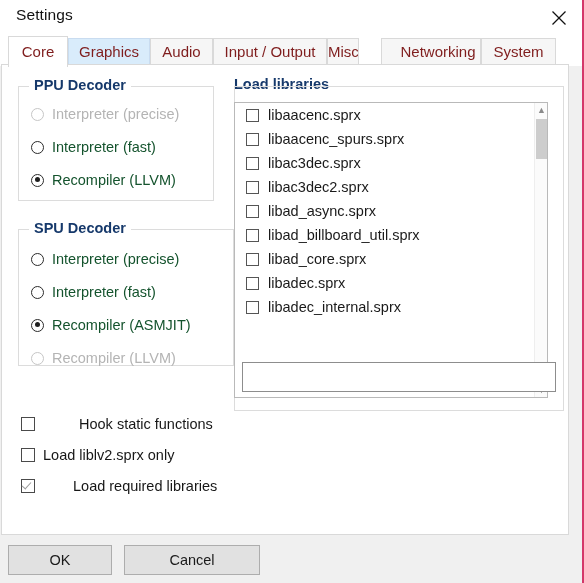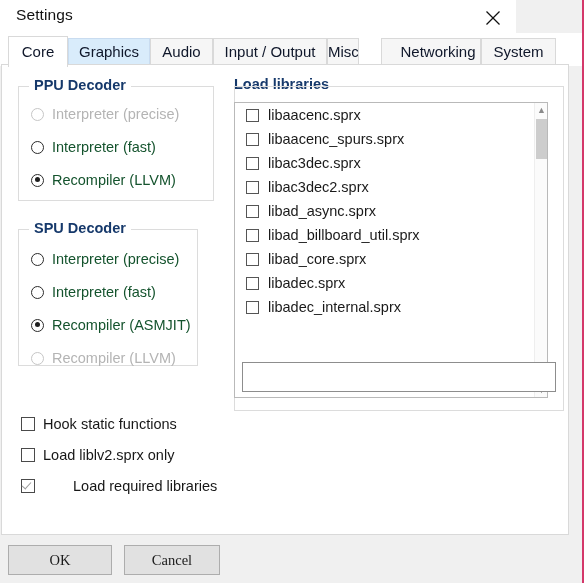--- a/index.html
+++ b/index.html
@@ -24,21 +24,21 @@
     background: #f0f0f0;
     border-right: 2px solid #d4386a;
     box-sizing: border-box;
     overflow: hidden;
   }
 
   
   .titlebar {
     position: absolute;
     left: 0; top: 0;
-    width: 516px;
+    width: 582px;
     height: 33px;
     background: #ffffff;
   }
   .title-text {
     position: absolute;
     left: 16px; top: 6px;
     font-size: 15.5px;
     color: #111111;
     letter-spacing: .1px;
     white-space: nowrap;
@@ -61,21 +61,21 @@
   }
   .tab {
     position: absolute;
     top: 5px;
     height: 28px;
     box-sizing: border-box;
     border: 1px solid #d9d9d9;
     border-bottom: none;
     background: #f6f6f6;
     font-size: 15px;
-    color: #0f172a;
+    color: #7f1d1d;
     line-height: 26px;
     text-align: center;
     white-space: nowrap;
     cursor: default;
     overflow: hidden;
   }
   .tab.selected {
     background: #ffffff;
     border-color: #d9d9d9;
     top: 3px;
@@ -247,21 +247,21 @@
     transform: rotate(42deg);
   }
   .cb-row .cb-label { font-size: 14.5px; color: #171717; }
 
   
   .btn {
     position: absolute;
     box-sizing: border-box;
     border: 1px solid #adadad;
     background: #e1e1e1;
-    font-family: Liberation Serif, serif;
+    font-family: Liberation Sans, sans-serif;
     font-size: 14.5px;
     color: #1a1a1a;
     text-align: center;
     cursor: default;
   }
 </style>
 </head>
 <body>
 
 <div id="root">
@@ -299,21 +299,21 @@
             <span class="radio"></span>
             <span class="radio-label">Interpreter (fast)</span>
           </div>
           <div class="radio-row" style="top: 82px;">
             <span class="radio checked"></span>
             <span class="radio-label">Recompiler (LLVM)</span>
           </div>
         </div>
     </div>
 
-    <div class="groupbox" style="left:16px; top:164px; width:180px; height:137px;">
+    <div class="groupbox" style="left:16px; top:164px; width:216px; height:137px;">
       <div class="groupbox-title">SPU Decoder</div>
       <div id="spu-options">
           <div class="radio-row" style="top: 18px;">
             <span class="radio"></span>
             <span class="radio-label">Interpreter (precise)</span>
           </div>
           <div class="radio-row" style="top: 51px;">
             <span class="radio"></span>
             <span class="radio-label">Interpreter (fast)</span>
           </div>
@@ -375,31 +375,31 @@
           <div class="arrow up">▲</div>
           <div class="thumb"></div>
           <div class="arrow down">▼</div>
         </div>
       </div>
 
       <input class="searchfield" style="left: 8px; top: 276px; width: 314px; height: 30px;" placeholder="">
     </div>
 
     <div id="bottom-options">
-        <div class="cb-row" style="top: 348px;">
+        <div class="cb-row" style="top: 348px; gap: 36px;">
           <span class="cb"></span>
           <span class="cb-label">Hook static functions</span>
         </div>
         <div class="cb-row" style="top: 379px;">
           <span class="cb"></span>
           <span class="cb-label">Load liblv2.sprx only</span>
         </div>
         <div class="cb-row" style="top: 410px; gap: 30px;">
           <span class="cb checked"></span>
           <span class="cb-label">Load required libraries</span>
         </div>
       </div>
   </div>
 
   <button class="btn" style="left:8px; top:545px; width:104px; height:30px;">OK</button>
-  <button class="btn" style="left:124px; top:545px; width:96px; height:30px;">Cancel</button>
+  <button class="btn" style="left:124px; top:545px; width:136px; height:30px;">Cancel</button>
 
 </div>
 
 </body></html>

